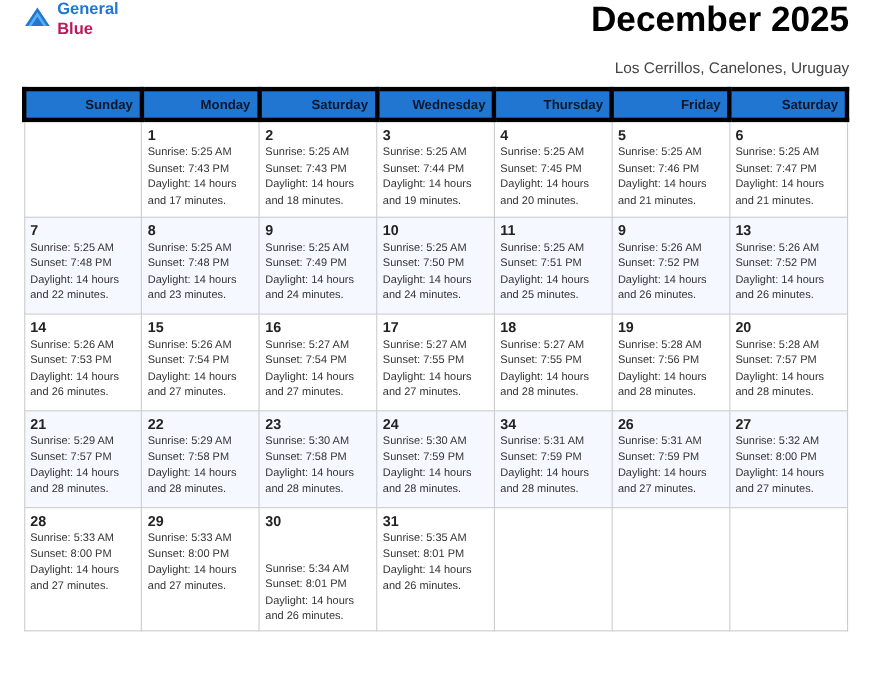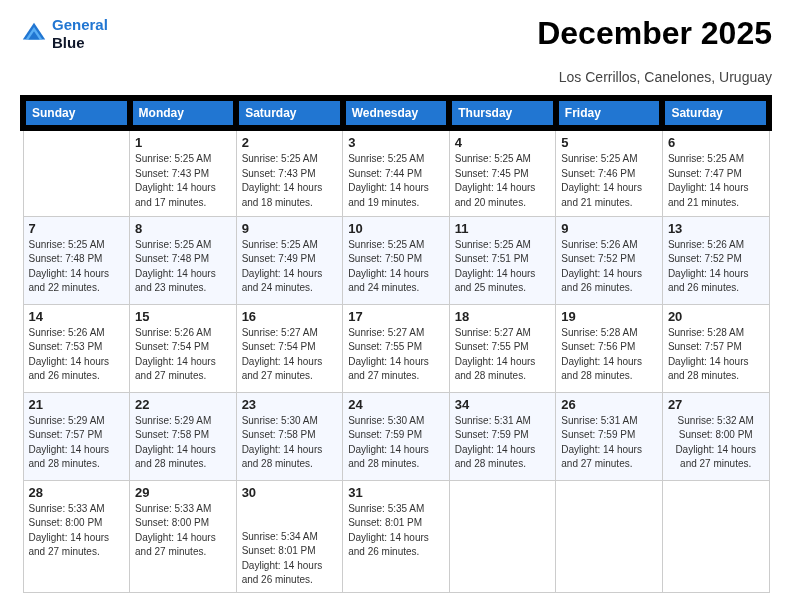--- a/index.html
+++ b/index.html
@@ -7,21 +7,21 @@
       font-family: Arial, sans-serif;
       background: #fff;
       width: 792px;
       height: 612px;
       overflow: hidden;
     }
     .page {
       width: 792px;
       height: 612px;
       background: #fff;
-      padding: 16px 20px 12px 20px;
+      padding: 0 20px 12px 20px;
     }
     .header {
       display: flex;
       justify-content: space-between;
       align-items: flex-start;
       margin-bottom: 10px;
     }
     .logo {
       display: flex;
       align-items: center;
@@ -53,26 +53,26 @@
       font-size: 14px;
       color: #444;
       margin-top: 18px;
     }
     .calendar {
       width: 100%;
       border-collapse: collapse;
     }
     .calendar th {
       background: #2176d2;
-      color: #ffffff;
+      color: #0f172a;
       font-size: 12px;
       font-weight: bold;
-      text-align: left;
+      text-align: right;
       padding: 5px 6px;
-      border: 6px solid #000000;
+      border: 4px solid #000000;
     }
     .calendar td {
       border: 1px solid #ccc;
       vertical-align: top;
       padding: 4px 5px;
       width: calc(100%/7);
       height: 88px;
       font-size: 10.5px;
       color: #333;
     }
@@ -107,21 +107,21 @@
 <div class="page">
   <div class="header">
     <div class="logo">
       <svg class="logo-icon" viewBox="0 0 40 40">
         <polygon points="20,4 36,28 4,28" fill="#2176d2"></polygon>
         <polygon points="20,10 32,28 8,28" fill="#5aaef5"></polygon>
         <polygon points="20,16 28,28 12,28" fill="#2176d2"></polygon>
       </svg>
       <div class="logo-text">
         <span>General</span><br>
-        <span style="color:#0f172a">Blue</span>
+        <span style="color:#be185d">Blue</span>
       </div>
     </div>
     <div class="title-block">
       <div class="month-title">December 2025</div>
       <div class="location">Los Cerrillos, Canelones, Uruguay</div>
     </div>
   </div>
 
   <table class="calendar">
     <thead>
@@ -321,21 +321,21 @@
           </td>
           <td>
             <span class="day-num">26</span>
             <div class="cell-info" style="white-space: pre-line;">Sunrise: 5:31 AM
 Sunset: 7:59 PM
 Daylight: 14 hours
 and 27 minutes.</div>
           </td>
           <td>
             <span class="day-num">27</span>
-            <div class="cell-info" style="white-space: pre-line; text-align: center;">Sunrise: 5:32 AM
+            <div class="cell-info" style="white-space: pre-line;">Sunrise: 5:32 AM
 Sunset: 8:00 PM
 Daylight: 14 hours
 and 27 minutes.</div>
           </td>
         </tr>
         <tr>
           <td>
             <span class="day-num">28</span>
             <div class="cell-info" style="white-space: pre-line;">Sunrise: 5:33 AM
 Sunset: 8:00 PM

